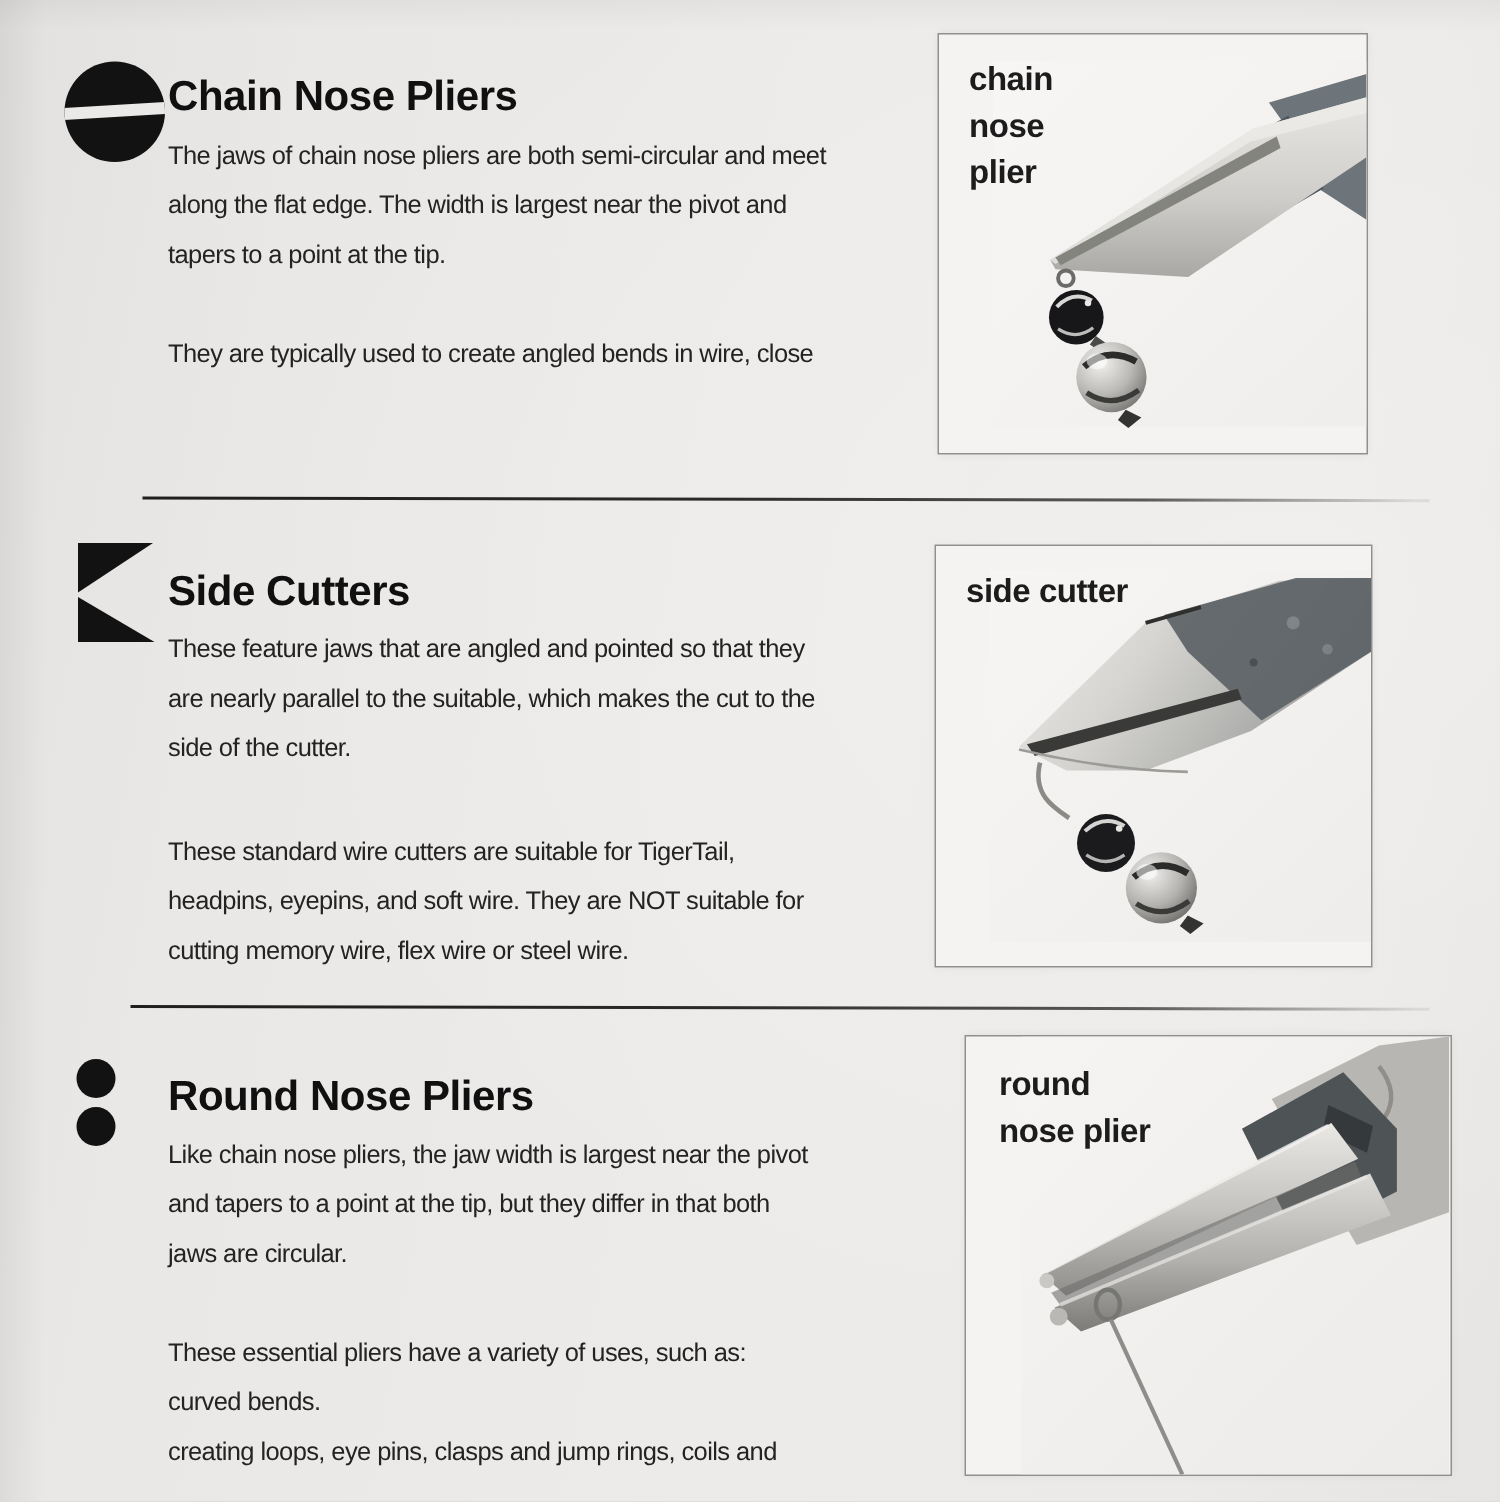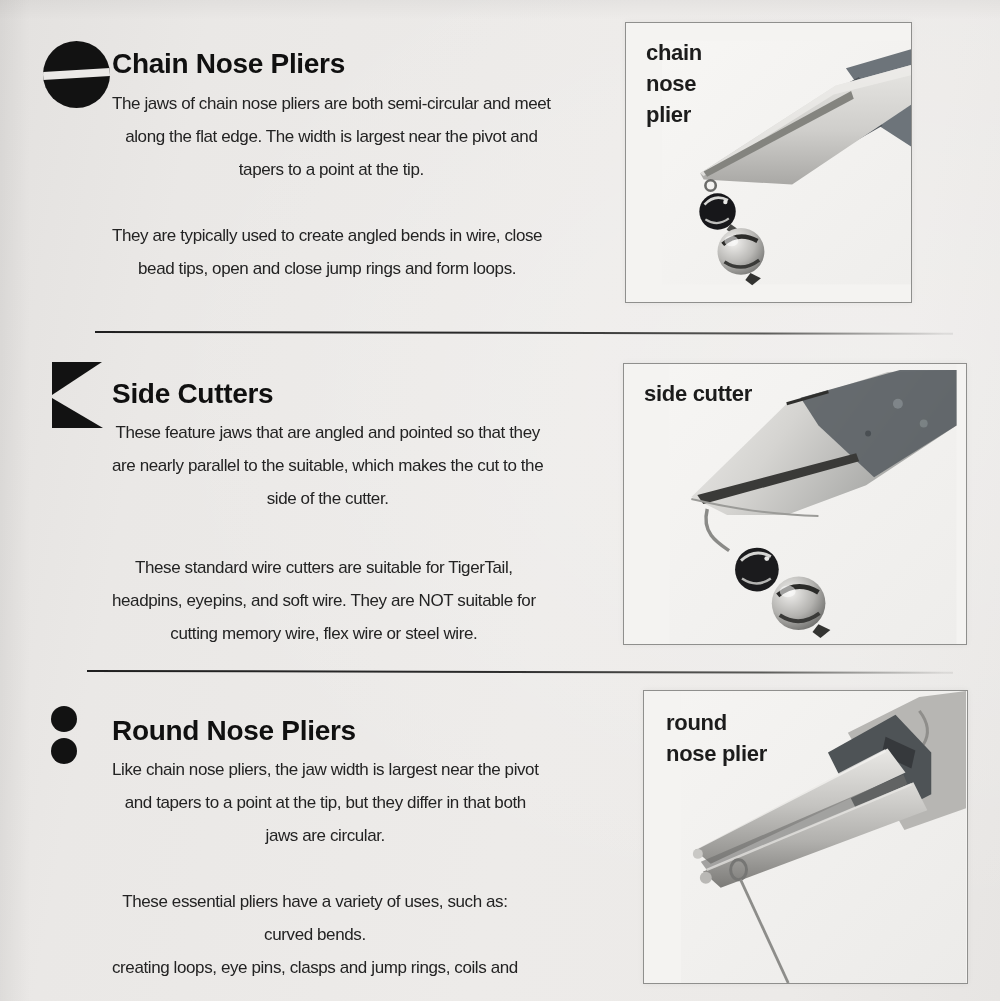--- a/index.html
+++ b/index.html
@@ -14,21 +14,21 @@
     content:""; position:absolute; inset:0; pointer-events:none;
     background:
       linear-gradient(to right, rgba(0,0,0,0.05), rgba(0,0,0,0) 3%),
       linear-gradient(to bottom, rgba(0,0,0,0.04), rgba(0,0,0,0) 2%),
       radial-gradient(120% 90% at 85% 40%, rgba(255,255,255,0.25), rgba(255,255,255,0) 60%);
   }
 
   .h { position:absolute; font-size:28px; font-weight:700; color:#101010;
        letter-spacing:-0.3px; line-height:28px; white-space:nowrap; }
   .para { position:absolute; color:#232323; font-size:17px; letter-spacing:-0.4px; }
-  .ln { height:33px; line-height:33px; white-space:nowrap;text-align:center; }
+  .ln { height:33px; line-height:33px; white-space:nowrap; }
 
   .divider { position:absolute; height:2px;
     background:linear-gradient(to right,#1f1f1f,#2a2a2a 45%,#5a5a58 78%,rgba(120,120,118,0.15) 99%);
     transform:rotate(0.12deg); transform-origin:left center; }
 
   
   .icon-chain { position:absolute; left:43px; top:41px; width:67px; height:67px;
     border-radius:50%; background:#121212; overflow:hidden; }
   .icon-chain .stripe { position:absolute; left:-6px; right:-6px; top:29px; height:8px;
     background:#ebe9e7; transform:rotate(-3.5deg); }
@@ -53,21 +53,20 @@
 
   <div class="h" style="left:112px; top:50px">Chain Nose Pliers</div>
 
   <div class="para" style="left:112px; top:87px">
     <div class="ln">The jaws of chain nose pliers are both semi-circular and meet</div>
     <div class="ln">along the flat edge. The width is largest near the pivot and</div>
     <div class="ln">tapers to a point at the tip.</div>
   </div>
   <div class="para" style="left:112px; top:219px">
     <div class="ln">They are typically used to create angled bends in wire, close</div>
-    <div class="ln">bead tips, open and close jump rings and form loops.</div>
   </div>
 
   <div class="photo-box" style="left:625px; top:22px; width:287px; height:281px">
     <svg viewBox="0 0 287 281">
       <defs>
         <linearGradient id="pg1" x1="0" y1="0" x2="1" y2="1">
           <stop offset="0" stop-color="#f7f6f4"></stop>
             <stop offset="1" stop-color="#efeeec"></stop>
         </linearGradient>
         <linearGradient id="metal1" x1="0" y1="0" x2="0" y2="1">
@@ -123,21 +122,21 @@
     <div class="ln">These feature jaws that are angled and pointed so that they</div>
     <div class="ln">are nearly parallel to the suitable, which makes the cut to the</div>
     <div class="ln">side of the cutter.</div>
   </div>
   <div class="para" style="left:112px; top:551px">
     <div class="ln">These standard wire cutters are suitable for TigerTail,</div>
     <div class="ln">headpins, eyepins, and soft wire. They are NOT suitable for</div>
     <div class="ln">cutting memory wire, flex wire or steel wire.</div>
   </div>
 
-  <div class="photo-box" style="left:623px; top:363px; width:344px; height:282px">
+  <div class="photo-box" style="left:623px; top:363px; width:292px; height:282px">
     <svg viewBox="0 0 289 282">
       <defs>
         <linearGradient id="pg2" x1="0" y1="0" x2="1" y2="1">
           <stop offset="0" stop-color="#f6f5f3"></stop>
             <stop offset="1" stop-color="#eeedeb"></stop>
         </linearGradient>
         <linearGradient id="metal2" x1="0" y1="0" x2="1" y2="0.4">
           <stop offset="0" stop-color="#f0efed"></stop>
             <stop offset="0.45" stop-color="#d5d4d1"></stop>
             <stop offset="1" stop-color="#9fa09e"></stop>

